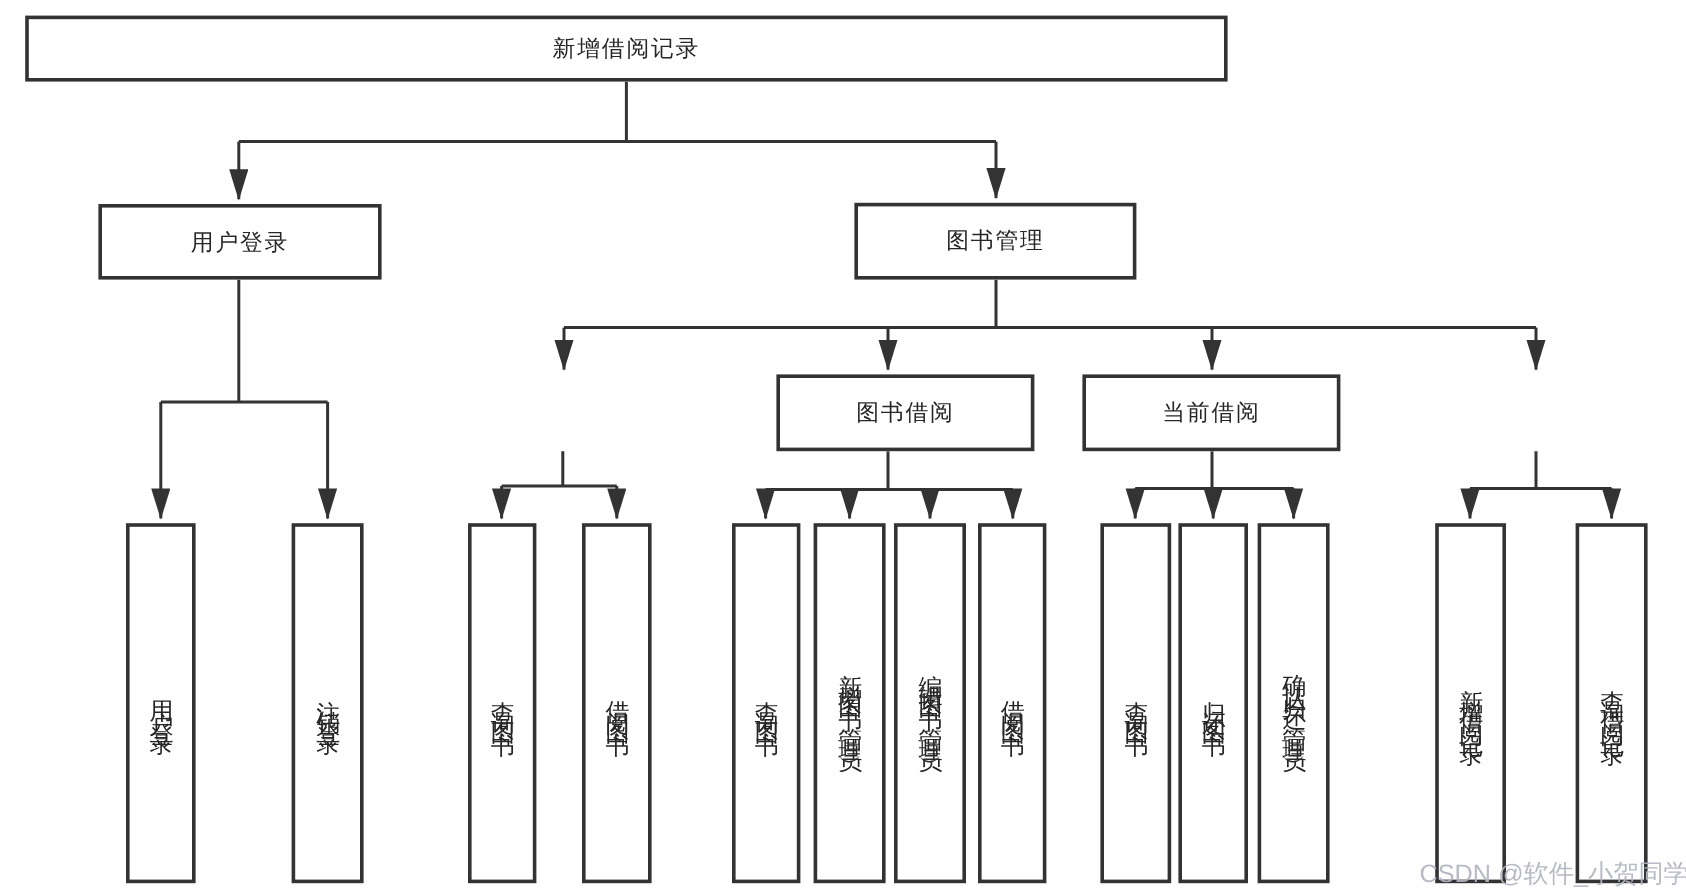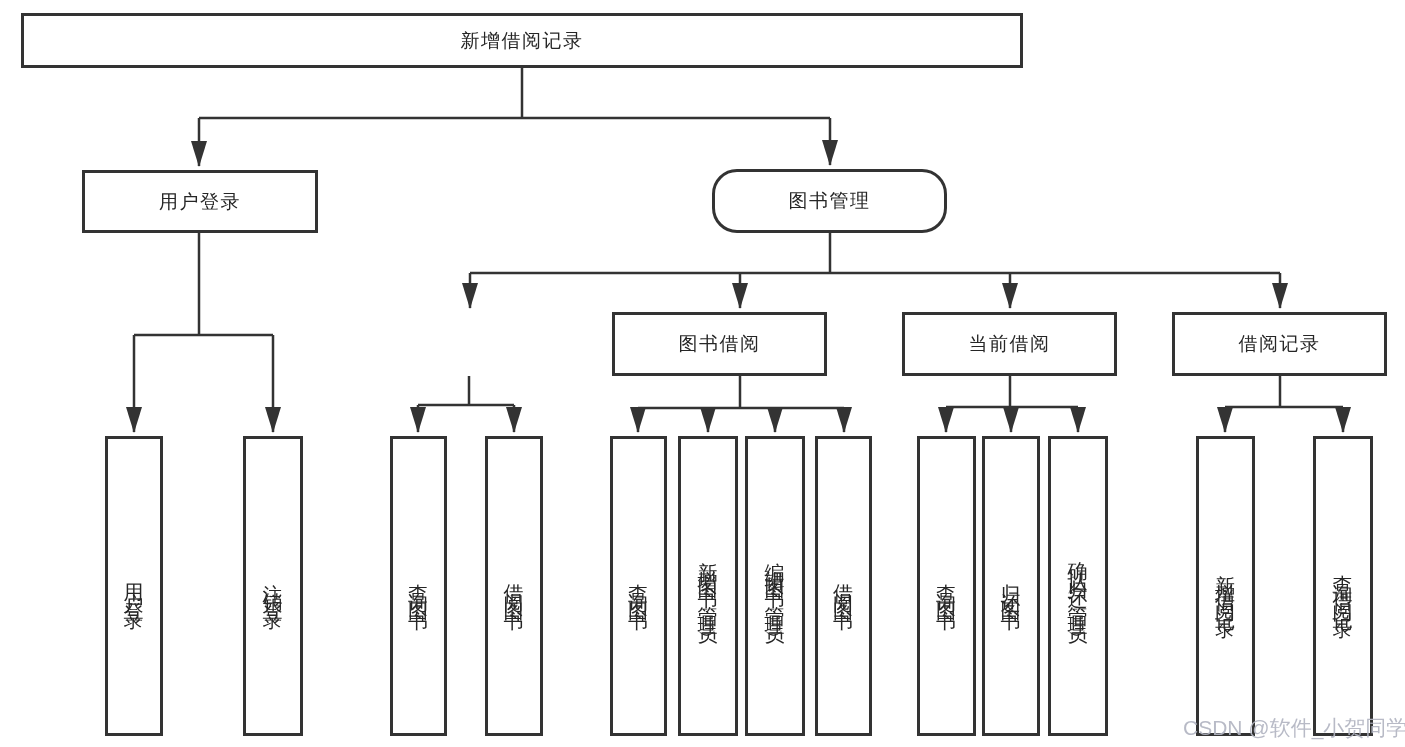--- a/index.html
+++ b/index.html
@@ -115,32 +115,29 @@
     </g>
   </svg>
 
   <div class="node h-node" style="left:21px; top:13px; width:1002px; height:55px;">
     <span>新增借阅记录</span>
   </div>
 
   <div class="node h-node" style="left:82px; top:170px; width:236px; height:63px;">
     <span>用户登录</span>
   </div>
-  <div class="node h-node" style="left:712px; top:169px; width:235px; height:64px;border-radius:25px;">
+  <div class="node h-node" style="left:712px; top:169px; width:235px; height:64px;">
     <span>图书管理</span>
   </div>
 
-  <div class="node h-node" style="left:612px; top:312px; width:215px; height:64px;">
+  <div class="node h-node" style="left:647px; top:312px; width:215px; height:64px;">
     <span>图书借阅</span>
   </div>
   <div class="node h-node" style="left:902px; top:312px; width:215px; height:64px;">
     <span>当前借阅</span>
-  </div>
-  <div class="node h-node" style="left:1172px; top:312px; width:215px; height:64px;">
-    <span>借阅记录</span>
   </div>
 
   <div class="node leaf" style="left:105px; top:436px; width:58px; height:300px;">
     <span>用户登录</span>
   </div>
   <div class="node leaf" style="left:243px; top:436px; width:60px; height:300px;">
     <span>注销登录</span>
   </div>
   <div class="node leaf" style="left:390px; top:436px; width:57px; height:300px;">
     <span>查询图书</span>

